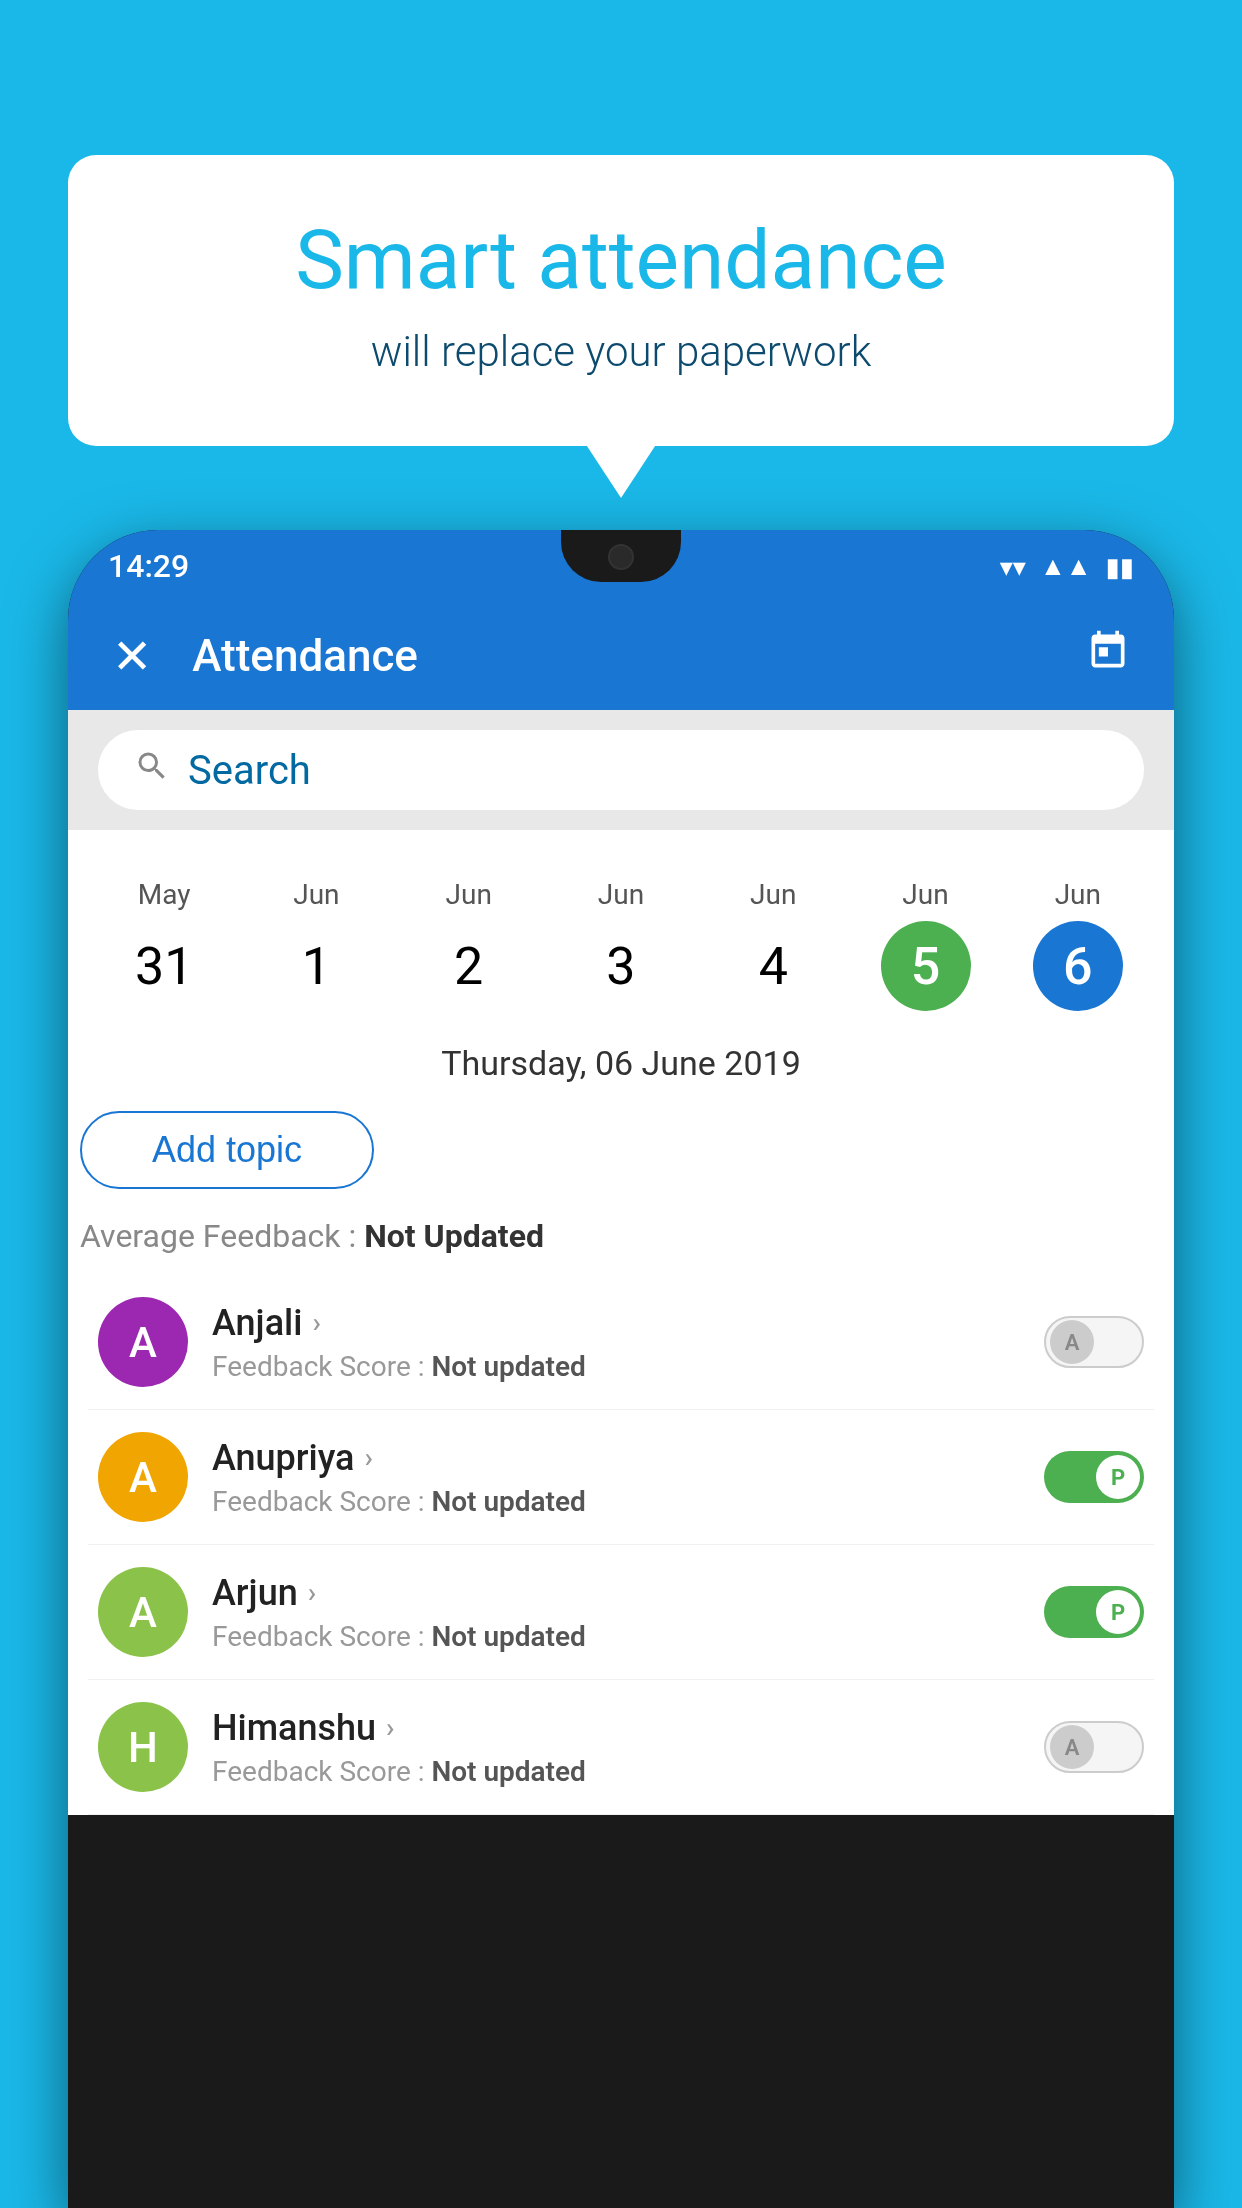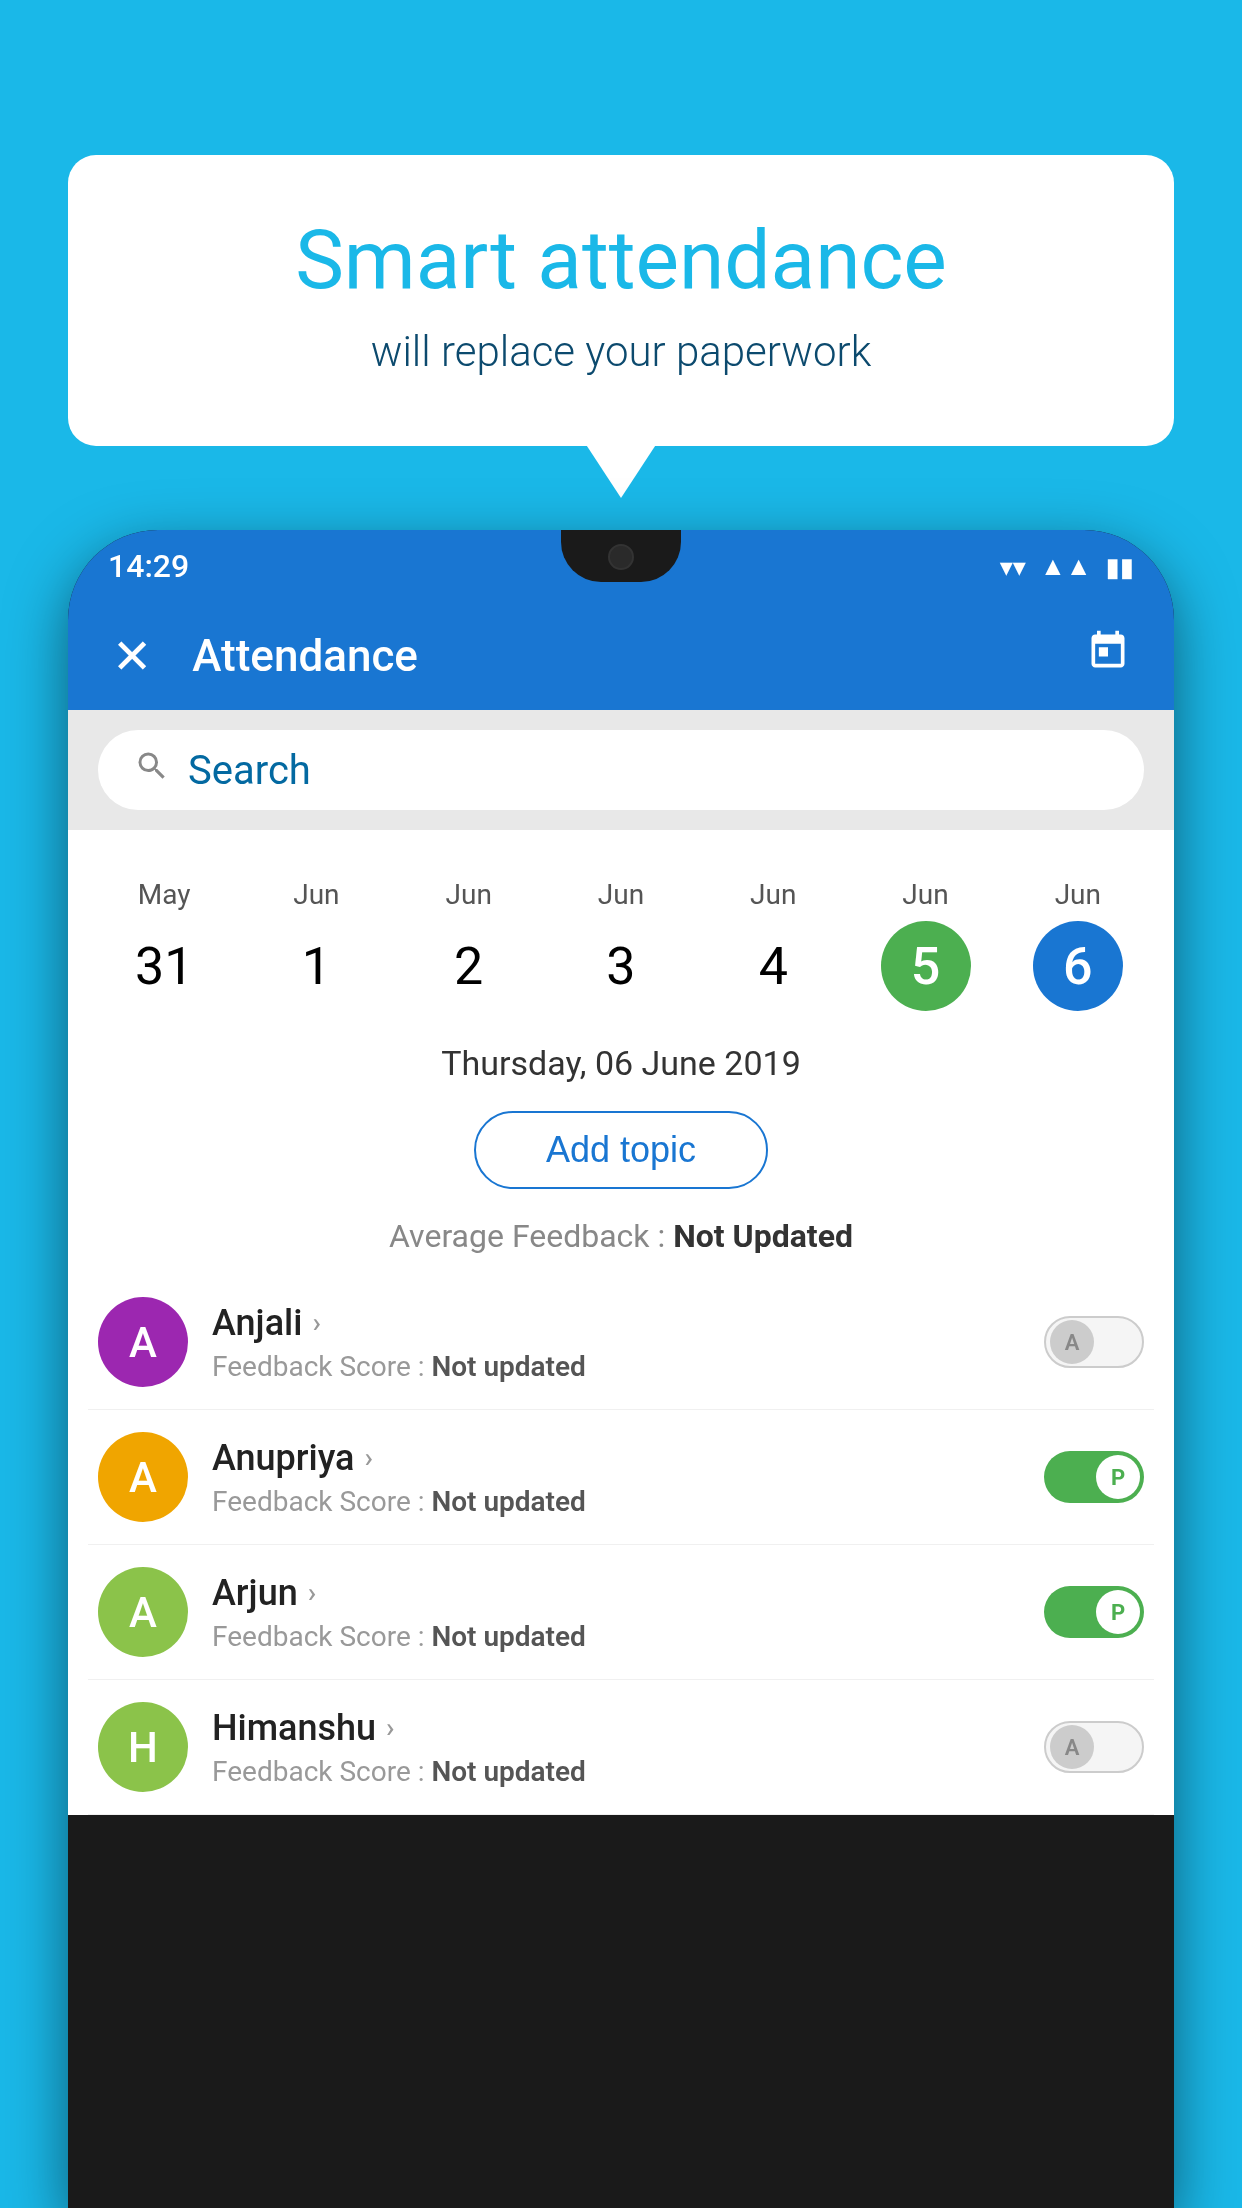--- a/index.html
+++ b/index.html
@@ -239,42 +239,41 @@
 
     .selected-date-text {
       font-size: 34px;
       color: #333333;
       font-weight: 400;
     }
 
     
     .add-topic-container {
       display: flex;
-      justify-content: center;
-      padding: 12px 6px 18px;
+      justify-content: flex-start;
+      padding: 12px 12px 18px;
     }
 
     .add-topic-btn {
       border: 2px solid #1976d2;
       border-radius: 50px;
       padding: 16px 70px;
       background: transparent;
       cursor: pointer;
     }
 
     .add-topic-btn-text {
       font-size: 36px;
       color: #1976d2;
       font-weight: 400;
     }
 
     
     .avg-feedback {
-      text-align: center;
-      padding: 10px 0 20px;
+      padding: 10px 12px 20px;
       font-size: 32px;
       color: #888888;
     }
 
     .avg-feedback-bold {
       font-weight: 700;
       color: #333333;
     }
 
     

